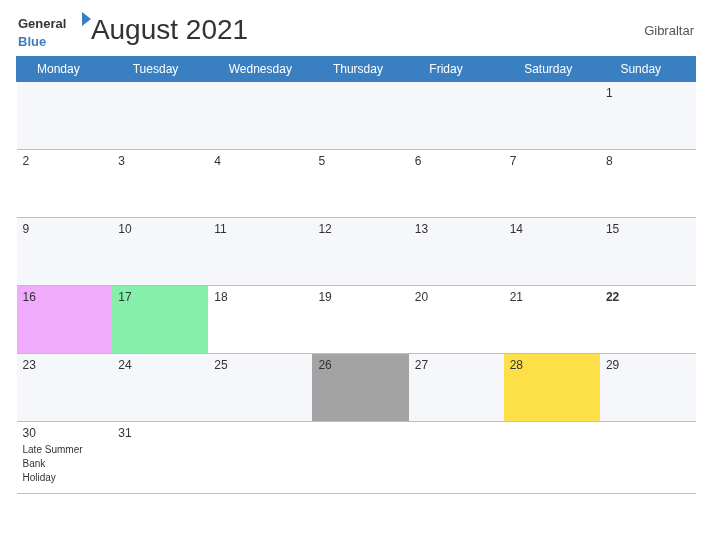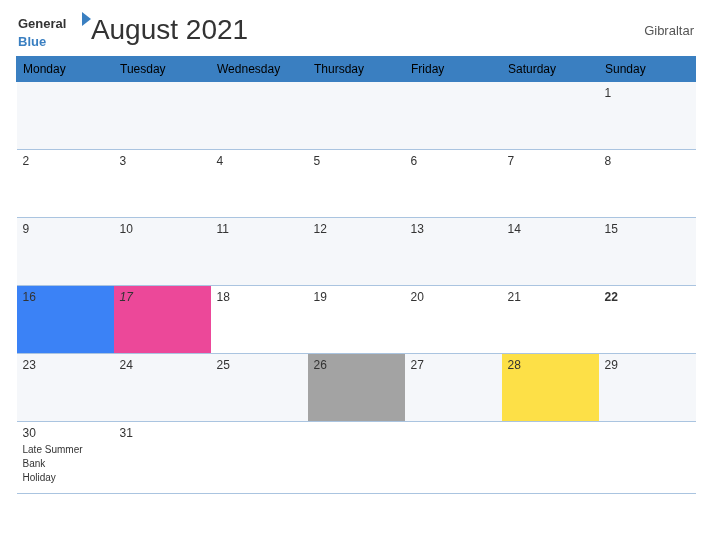--- a/index.html
+++ b/index.html
@@ -56,24 +56,24 @@
       color: #555;
       text-align: right;
       min-width: 70px;
     }
     .calendar-grid {
       width: 100%;
       border-collapse: collapse;
     }
     .calendar-grid th {
       background: #3a7fc1;
-      color: #000000;
+      color: #ffffff;
       font-size: 12px;
       font-weight: normal;
-      padding: 5px 6px;
+      padding: 5px 20px;
       text-align: left;
       border: 1px solid #3a7fc1;
     }
     .calendar-grid td {
       width: calc(100% / 7);
       vertical-align: top;
       padding: 4px 6px 4px 6px;
       border-bottom: 1px solid #aac4e0;
       background: #f5f7fa;
       height: 68px;
@@ -175,24 +175,24 @@
             <span class="day-number">13</span>
           </td>
           <td style="background: rgb(245, 247, 250); height: 68px;">
             <span class="day-number">14</span>
           </td>
           <td style="background: rgb(245, 247, 250); height: 68px;">
             <span class="day-number">15</span>
           </td>
         </tr>
         <tr>
-          <td style="background: #3b82f6; height: 68px; margin-left: 28px;">
+          <td style="background: #f0abfc; height: 68px; margin-left: 28px;">
             <span class="day-number">16</span>
           </td>
-          <td style="background: #ec4899; height: 68px; font-style: italic;">
+          <td style="background: #86efac; height: 68px;">
             <span class="day-number">17</span>
           </td>
           <td style="background: rgb(255, 255, 255); height: 68px;">
             <span class="day-number">18</span>
           </td>
           <td style="background: rgb(255, 255, 255); height: 68px;">
             <span class="day-number">19</span>
           </td>
           <td style="background: rgb(255, 255, 255); height: 68px;">
             <span class="day-number">20</span>

